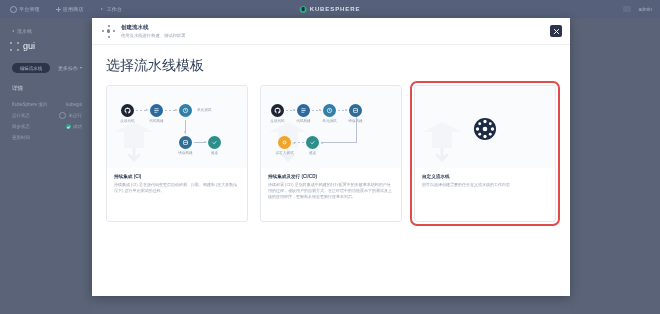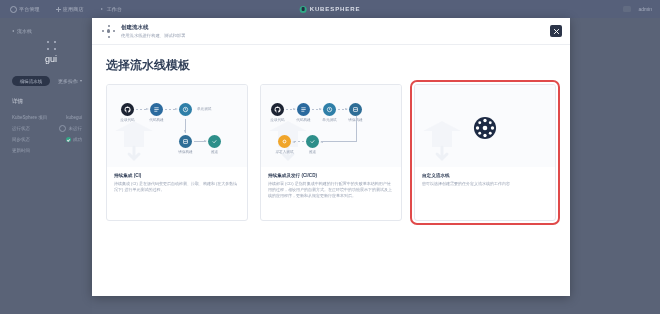--- a/index.html
+++ b/index.html
@@ -25,21 +25,21 @@
   .brand-logo:after{content:"";position:absolute;left:2.4px;top:1.4px;width:2.6px;height:4px;background:#1f2a3d;border-radius:1px;}
   .brand-txt{font-size:6px;font-weight:700;letter-spacing:.9px;color:#e6eaf2;}
   .tn-right{position:absolute;right:8px;top:0;height:18px;display:flex;align-items:center;gap:7px;opacity:.6;}
   .tn-badge{width:8px;height:6px;border-radius:1.5px;background:#6b7488;}
   .tn-user{display:flex;align-items:center;gap:2px;font-size:5px;color:#d7dce8;}
 
   
   .leftpanel{position:absolute;left:0;top:18px;width:92px;height:296px;background:#5a6377;}
   .lp-back{display:flex;align-items:center;gap:3px;margin:10px 0 0 12px;font-size:5px;color:#c3cad8;opacity:.72;}
   .lp-back .chev{border-right:2px solid #c3cad8;border-top:1.5px solid transparent;border-bottom:1.5px solid transparent;}
-  .lp-title{display:flex;align-items:center;gap:4px;margin:7px 0 0 10px;flex-direction:column;}
+  .lp-title{display:flex;align-items:center;gap:4px;margin:7px 0 0 10px;}
   .lp-dots{width:9px;height:9px;position:relative;opacity:.75;}
   .lp-dots i{position:absolute;width:2px;height:2px;border-radius:50%;background:#cfd5e2;}
   .lp-dots i:nth-child(1){left:0;top:0;}
   .lp-dots i:nth-child(2){right:0;top:0;}
   .lp-dots i:nth-child(3){left:0;bottom:0;}
   .lp-dots i:nth-child(4){right:0;bottom:0;}
   .lp-name{font-size:9px;color:#eef1f6;font-weight:400;}
   .lp-btnrow{display:flex;align-items:center;gap:8px;margin:12px 0 0 12px;}
   .lp-btn{width:38px;height:10px;border-radius:5px;background:#2d3banbsp;background:#2c3549;display:flex;align-items:center;justify-content:center;font-size:4.5px;color:#aeb6c6;}
   .lp-more{display:flex;align-items:center;gap:2px;font-size:5px;color:#c3cad8;opacity:.75;}
@@ -66,21 +66,21 @@
   .mh-icon i.n2{left:5.5px;bottom:0;}
   .mh-icon i.n3{left:0;top:5.5px;}
   .mh-icon i.n4{right:0;top:5.5px;}
   .mh-txt{line-height:1.25;}
   .mh-title{font-size:5.5px;color:#36435c;font-weight:700;}
   .mh-sub{font-size:4.3px;color:#97a0b2;margin-top:1.5px;}
   .mh-close{position:absolute;right:8px;top:7px;width:12px;height:12px;border-radius:2px;background:#2c3549;display:flex;align-items:center;justify-content:center;cursor:pointer;}
   .mh-close svg{width:7px;height:7px;}
 
   .modal-body{padding:12px 14px 0 14px;}
-  .body-title{font-size:12px;color:#303f58;font-weight:700;margin-bottom:10px;}
+  .body-title{font-size:14px;color:#303f58;font-weight:400;margin-bottom:10px;}
   .cards{display:flex;gap:12px;}
 
   .card{width:142px;height:135px;background:#fff;border:1px solid #e5e8ee;border-radius:3px;overflow:hidden;position:relative;cursor:pointer;}
   .card.sel{outline:2px solid #e04a4a;outline-offset:2px;}
   .card-top{height:82px;background:#fafbfd;position:relative;overflow:hidden;}
   .wm-arrow{position:absolute;left:4px;top:32px;width:46px;height:46px;opacity:.5;}
   .card-bot{padding:6px 7px 0 7px;}
   .card-h{font-size:4.6px;color:#39465e;font-weight:700;margin-bottom:2.5px;}
   .card-p{font-size:4px;color:#97a0b2;line-height:1.55;}
 

